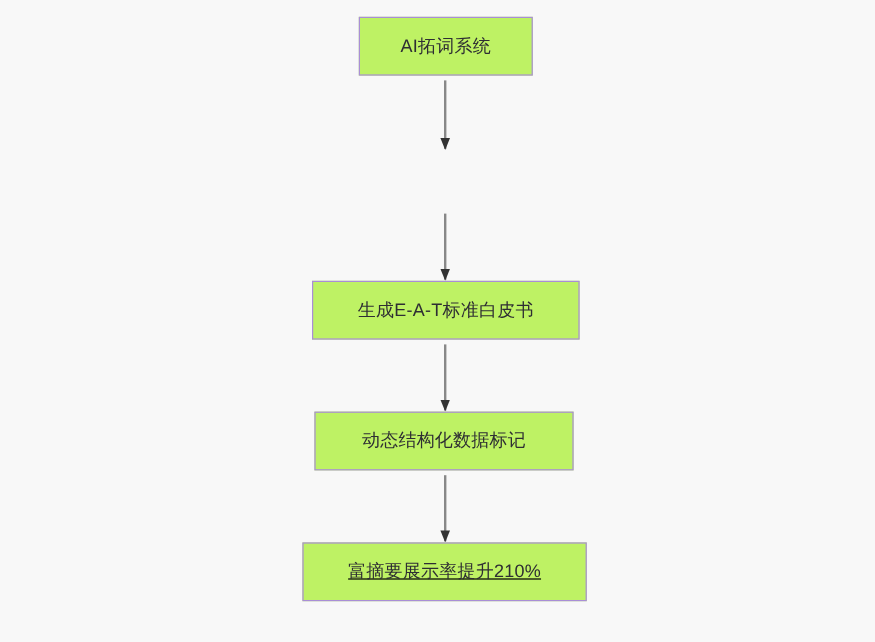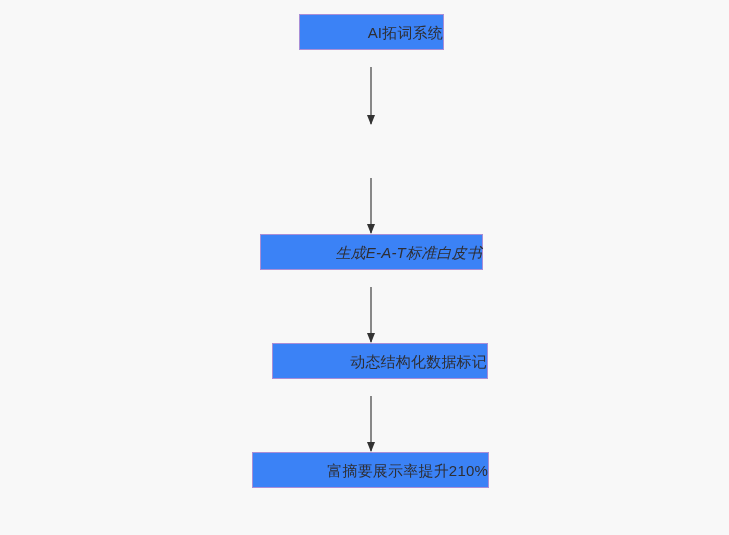--- a/index.html
+++ b/index.html
@@ -22,40 +22,40 @@
     position: absolute;
     left: 0;
     top: 0;
     width: 729px;
     height: 535px;
     pointer-events: none;
   }
   .node {
     position: absolute;
     box-sizing: border-box;
-    background: #3b82f6;
+    background: #bef264;
     border: 1px solid #a98ed6;
     display: flex;
     align-items: center;
-    justify-content: flex-end;
-    height: 36px;
+    justify-content: center;
+    height: 49px;
   }
   .node-label {
     color: #2e2e33;
     font-size: 15px;
     line-height: 1;
     letter-spacing: 0.2px;
     white-space: nowrap;
   }
   
   #node-0 { left: 299px; top: 14px;  width: 145px; }
   #node-1 { left: 275px; top: 125px; width: 193px; }
-  #node-2 { left: 260px; top: 234px; width: 223px; font-style: italic; }
-  #node-3 { left: 272px; top: 343px; width: 216px; }
-  #node-4 { left: 252px; top: 452px; width: 237px; }
+  #node-2 { left: 260px; top: 234px; width: 223px; }
+  #node-3 { left: 262px; top: 343px; width: 216px; }
+  #node-4 { left: 252px; top: 452px; width: 237px; text-decoration: underline; }
 </style>
 </head>
 <body>
 
 <div id="flowchart-canvas">
 
   <svg class="edge-layer" width="729" height="535" viewBox="0 0 729 535">
     <defs>
       <marker id="arrowhead" markerWidth="10" markerHeight="8" refX="9" refY="4" orient="auto" markerUnits="userSpaceOnUse">
         <path d="M0,0 L10,4 L0,8 z" fill="#333333"></path>

